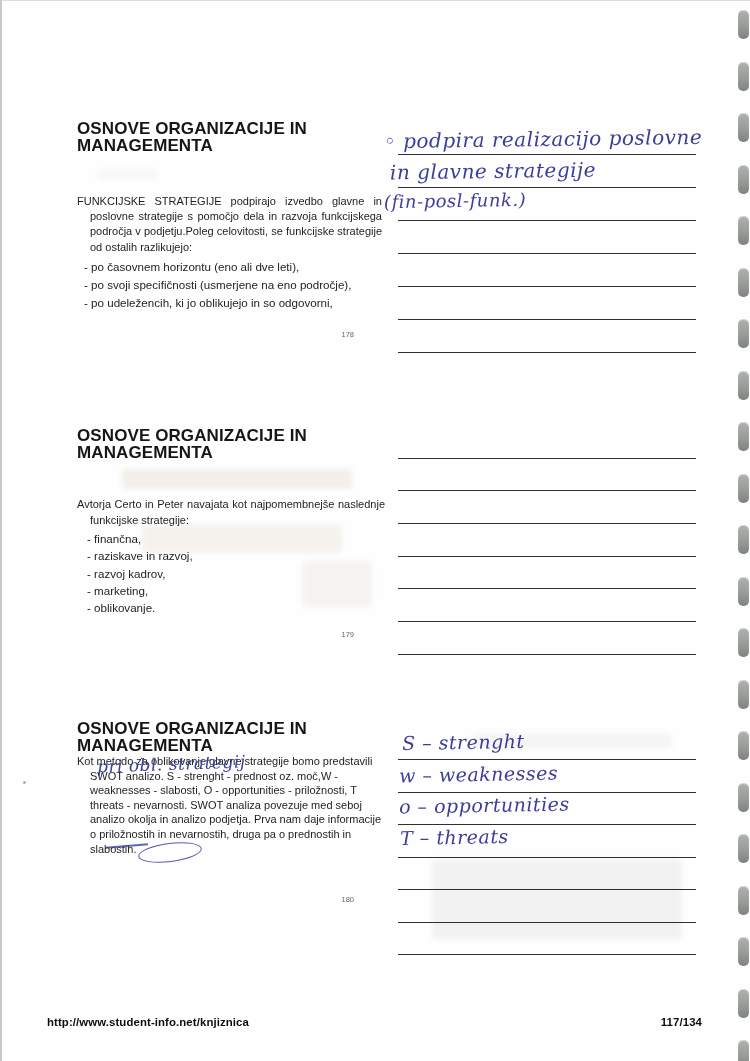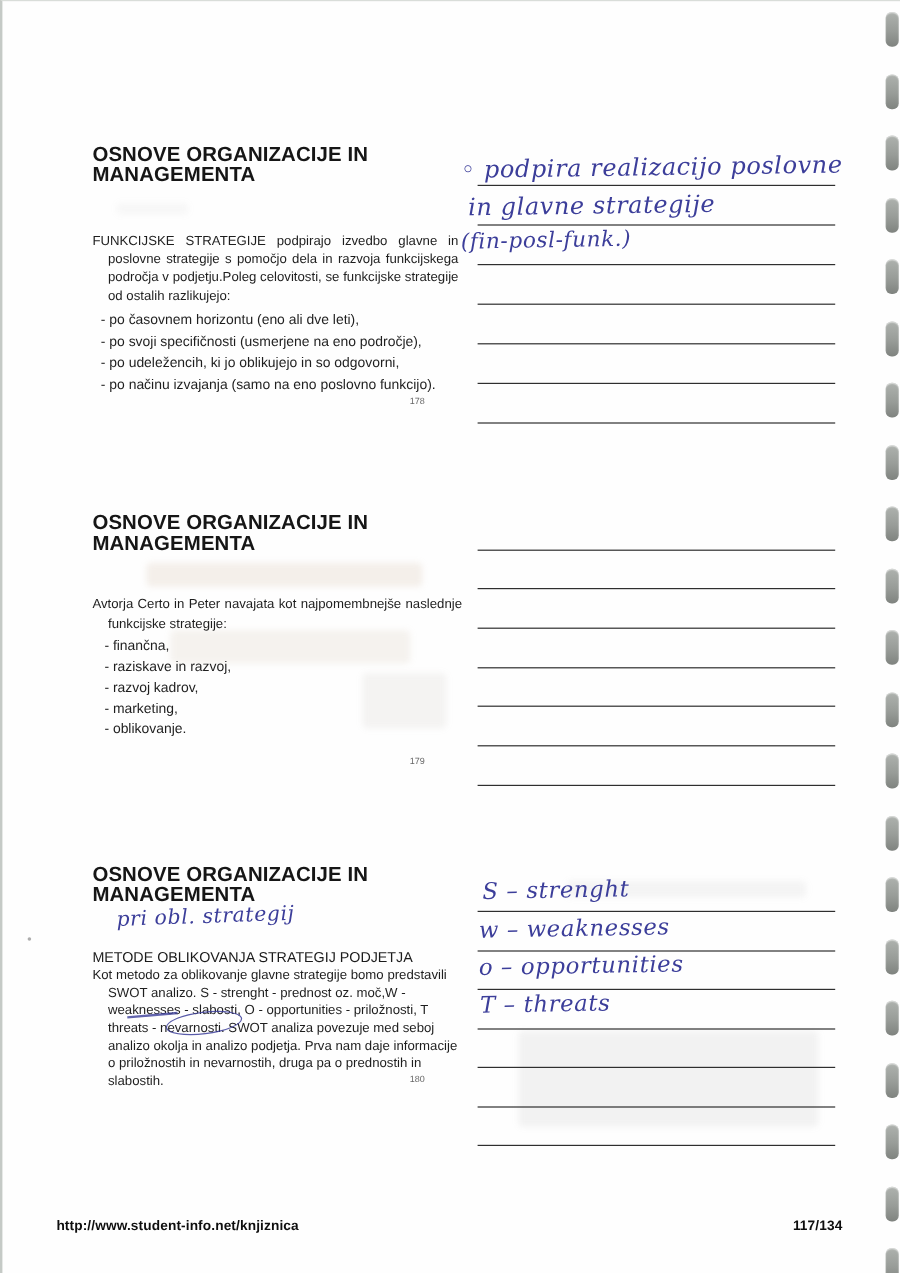--- a/index.html
+++ b/index.html
@@ -104,21 +104,20 @@
   <div class="slide s1" style="left:75px;top:120px;width:292px;">
     <div class="slide-title">
       <div>OSNOVE ORGANIZACIJE IN</div>
       <div>MANAGEMENTA</div>
     </div>
     <div class="para justify hang">FUNKCIJSKE STRATEGIJE podpirajo  izvedbo glavne in poslovne strategije s pomočjo dela in razvoja funkcijskega področja v podjetju.Poleg celovitosti, se funkcijske strategije od ostalih razlikujejo:</div>
     <ul class="dash">
       <li>- po časovnem horizontu (eno ali dve leti),</li>
       <li>- po svoji specifičnosti (usmerjene na eno področje),</li>
       <li>- po udeležencih, ki jo oblikujejo in so odgovorni,</li>
-      <li>- po načinu izvajanja (samo na eno poslovno funkcijo).</li>
     </ul>
   </div>
   <div class="slide-num" style="top:329px;">178</div>
 
   <div class="notes n1">
     <div class="note-line"></div>
     <div class="note-line"></div>
     <div class="note-line"></div>
     <div class="note-line"></div>
     <div class="note-line"></div>
@@ -154,21 +153,20 @@
     <div class="note-line"></div>
     <div class="note-line"></div>
     <div class="note-line"></div>
   </div>
 
   <div class="slide s3" style="left:75px;top:720px;width:307px;">
     <div class="slide-title">
       <div>OSNOVE ORGANIZACIJE IN</div>
       <div>MANAGEMENTA</div>
     </div>
-    <div class="para heading">METODE OBLIKOVANJA STRATEGIJ PODJETJA</div>
     <div class="para hang p2">Kot metodo za oblikovanje glavne strategije bomo predstavili SWOT analizo. S - strenght - prednost oz. moč,W - weaknesses - slabosti, O - opportunities - priložnosti, T threats - nevarnosti. SWOT analiza povezuje  med seboj analizo okolja in analizo podjetja. Prva nam daje informacije o priložnostih in nevarnostih, druga pa o prednostih in slabostih.</div>
   </div>
   <div class="slide-num" style="top:894px;">180</div>
 
   <div class="hw hw-sm" style="left:95px;top:753px;">pri obl. strategij</div>
 
   <div class="swot-circle"></div>
   <div class="swot-tail"></div>
 
   <div class="notes n3">

